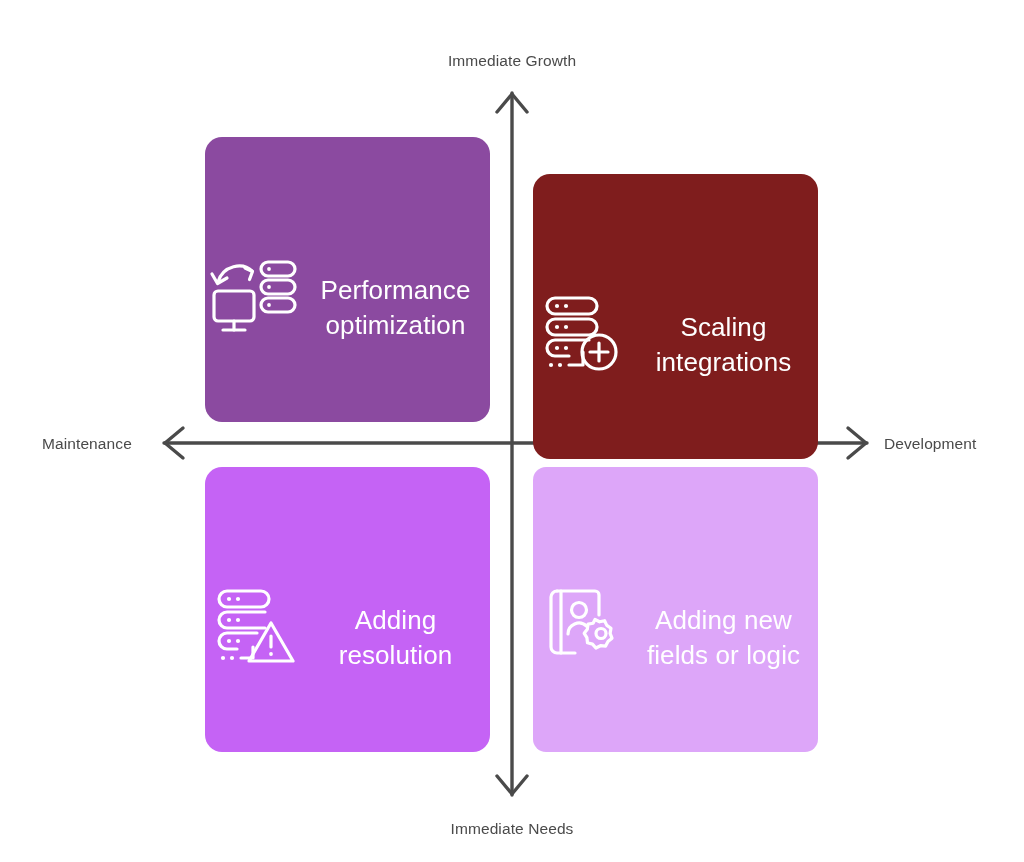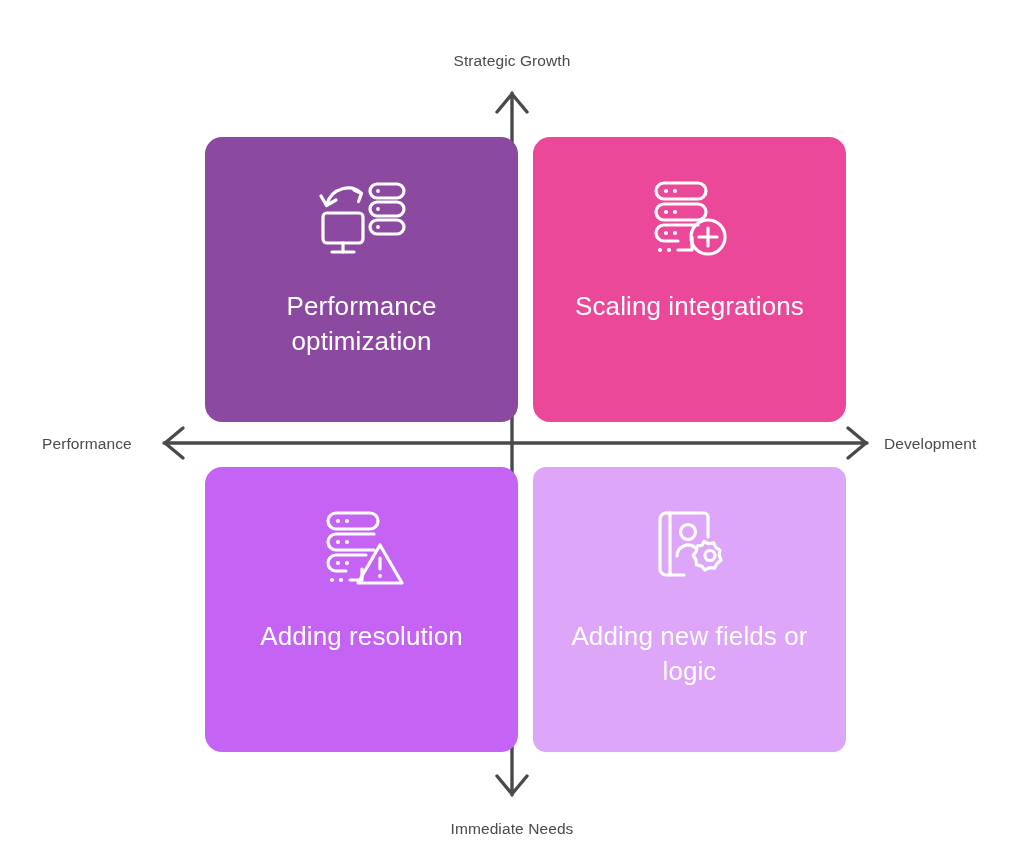--- a/index.html
+++ b/index.html
@@ -55,26 +55,26 @@
     top: 435px;
   }
   #label-right {
     left: 884px;
     top: 435px;
   }
 
   
   .card {
     position: absolute;
-    width: 313px;
+    width: 285px;
     height: 285px;
     border-radius: 17px;
     box-sizing: border-box;
     display: flex;
-    flex-direction: column;
+    flex-direction: row;
     align-items: center;
     padding-top: 34px;
   }
   .card-tl { left: 205px; top: 137px; }
   .card-tr { left: 533px; top: 137px; }
   .card-bl { left: 205px; top: 467px; }
   .card-br { left: 533px; top: 467px; }
 
   .card-icon {
     width: 96px;
@@ -110,23 +110,23 @@
       <polyline points="497,776 512,794 527,776"></polyline>
 
       <line x1="164" y1="443" x2="867" y2="443"></line>
 
       <polyline points="183,428 165,443 183,458"></polyline>
 
       <polyline points="848,428 866,443 848,458"></polyline>
     </g>
   </svg>
 
-  <div class="axis-label" id="label-top">Strategic Growth</div>
+  <div class="axis-label" id="label-top">Immediate Growth</div>
   <div class="axis-label" id="label-bottom">Immediate Needs</div>
-  <div class="axis-label" id="label-left">Performance</div>
+  <div class="axis-label" id="label-left">Maintenance</div>
   <div class="axis-label" id="label-right">Development</div>
 
   <div class="card card-tl" style="background-color: rgb(139, 74, 160);">
     <span class="card-icon">
       <svg viewBox="0 0 96 96" xmlns="http://www.w3.org/2000/svg" fill="none" stroke="#ffffff" stroke-width="3.2" stroke-linecap="round" stroke-linejoin="round">
 
         <rect x="56" y="13" width="34" height="14" rx="7"></rect>
         <rect x="56" y="31" width="34" height="14" rx="7"></rect>
         <rect x="56" y="49" width="34" height="14" rx="7"></rect>
         <circle cx="64" cy="20" r="1.9" fill="#ffffff" stroke="none"></circle>
@@ -138,21 +138,21 @@
         <line x1="18" y1="81" x2="40" y2="81"></line>
 
         <path d="M13 33 C18 16, 38 13, 47 22"></path>
         <polyline points="7 25 12.5 34.5 22 29"></polyline>
         <polyline points="40 19 47.5 22.5 44.5 30.5"></polyline>
       </svg>
     </span>
     <div class="card-title" style="color: rgb(255, 255, 255);">Performance optimization</div>
   </div>
 
-  <div class="card card-tr" style="background-color: #ec4899;">
+  <div class="card card-tr" style="background-color: #7f1d1d; margin-top: 37px;">
     <span class="card-icon">
       <svg viewBox="0 0 96 96" xmlns="http://www.w3.org/2000/svg" fill="none" stroke="#ffffff" stroke-width="3.2" stroke-linecap="round" stroke-linejoin="round">
 
         <rect x="14" y="12" width="50" height="16" rx="8"></rect>
         <rect x="14" y="33" width="50" height="16" rx="8"></rect>
         <path d="M56 54 H22 a8 8 0 0 0 0 16 h14"></path>
         <circle cx="24" cy="20" r="2.1" fill="#ffffff" stroke="none"></circle>
         <circle cx="33" cy="20" r="2.1" fill="#ffffff" stroke="none"></circle>
         <circle cx="24" cy="41" r="2.1" fill="#ffffff" stroke="none"></circle>
         <circle cx="33" cy="41" r="2.1" fill="#ffffff" stroke="none"></circle>

